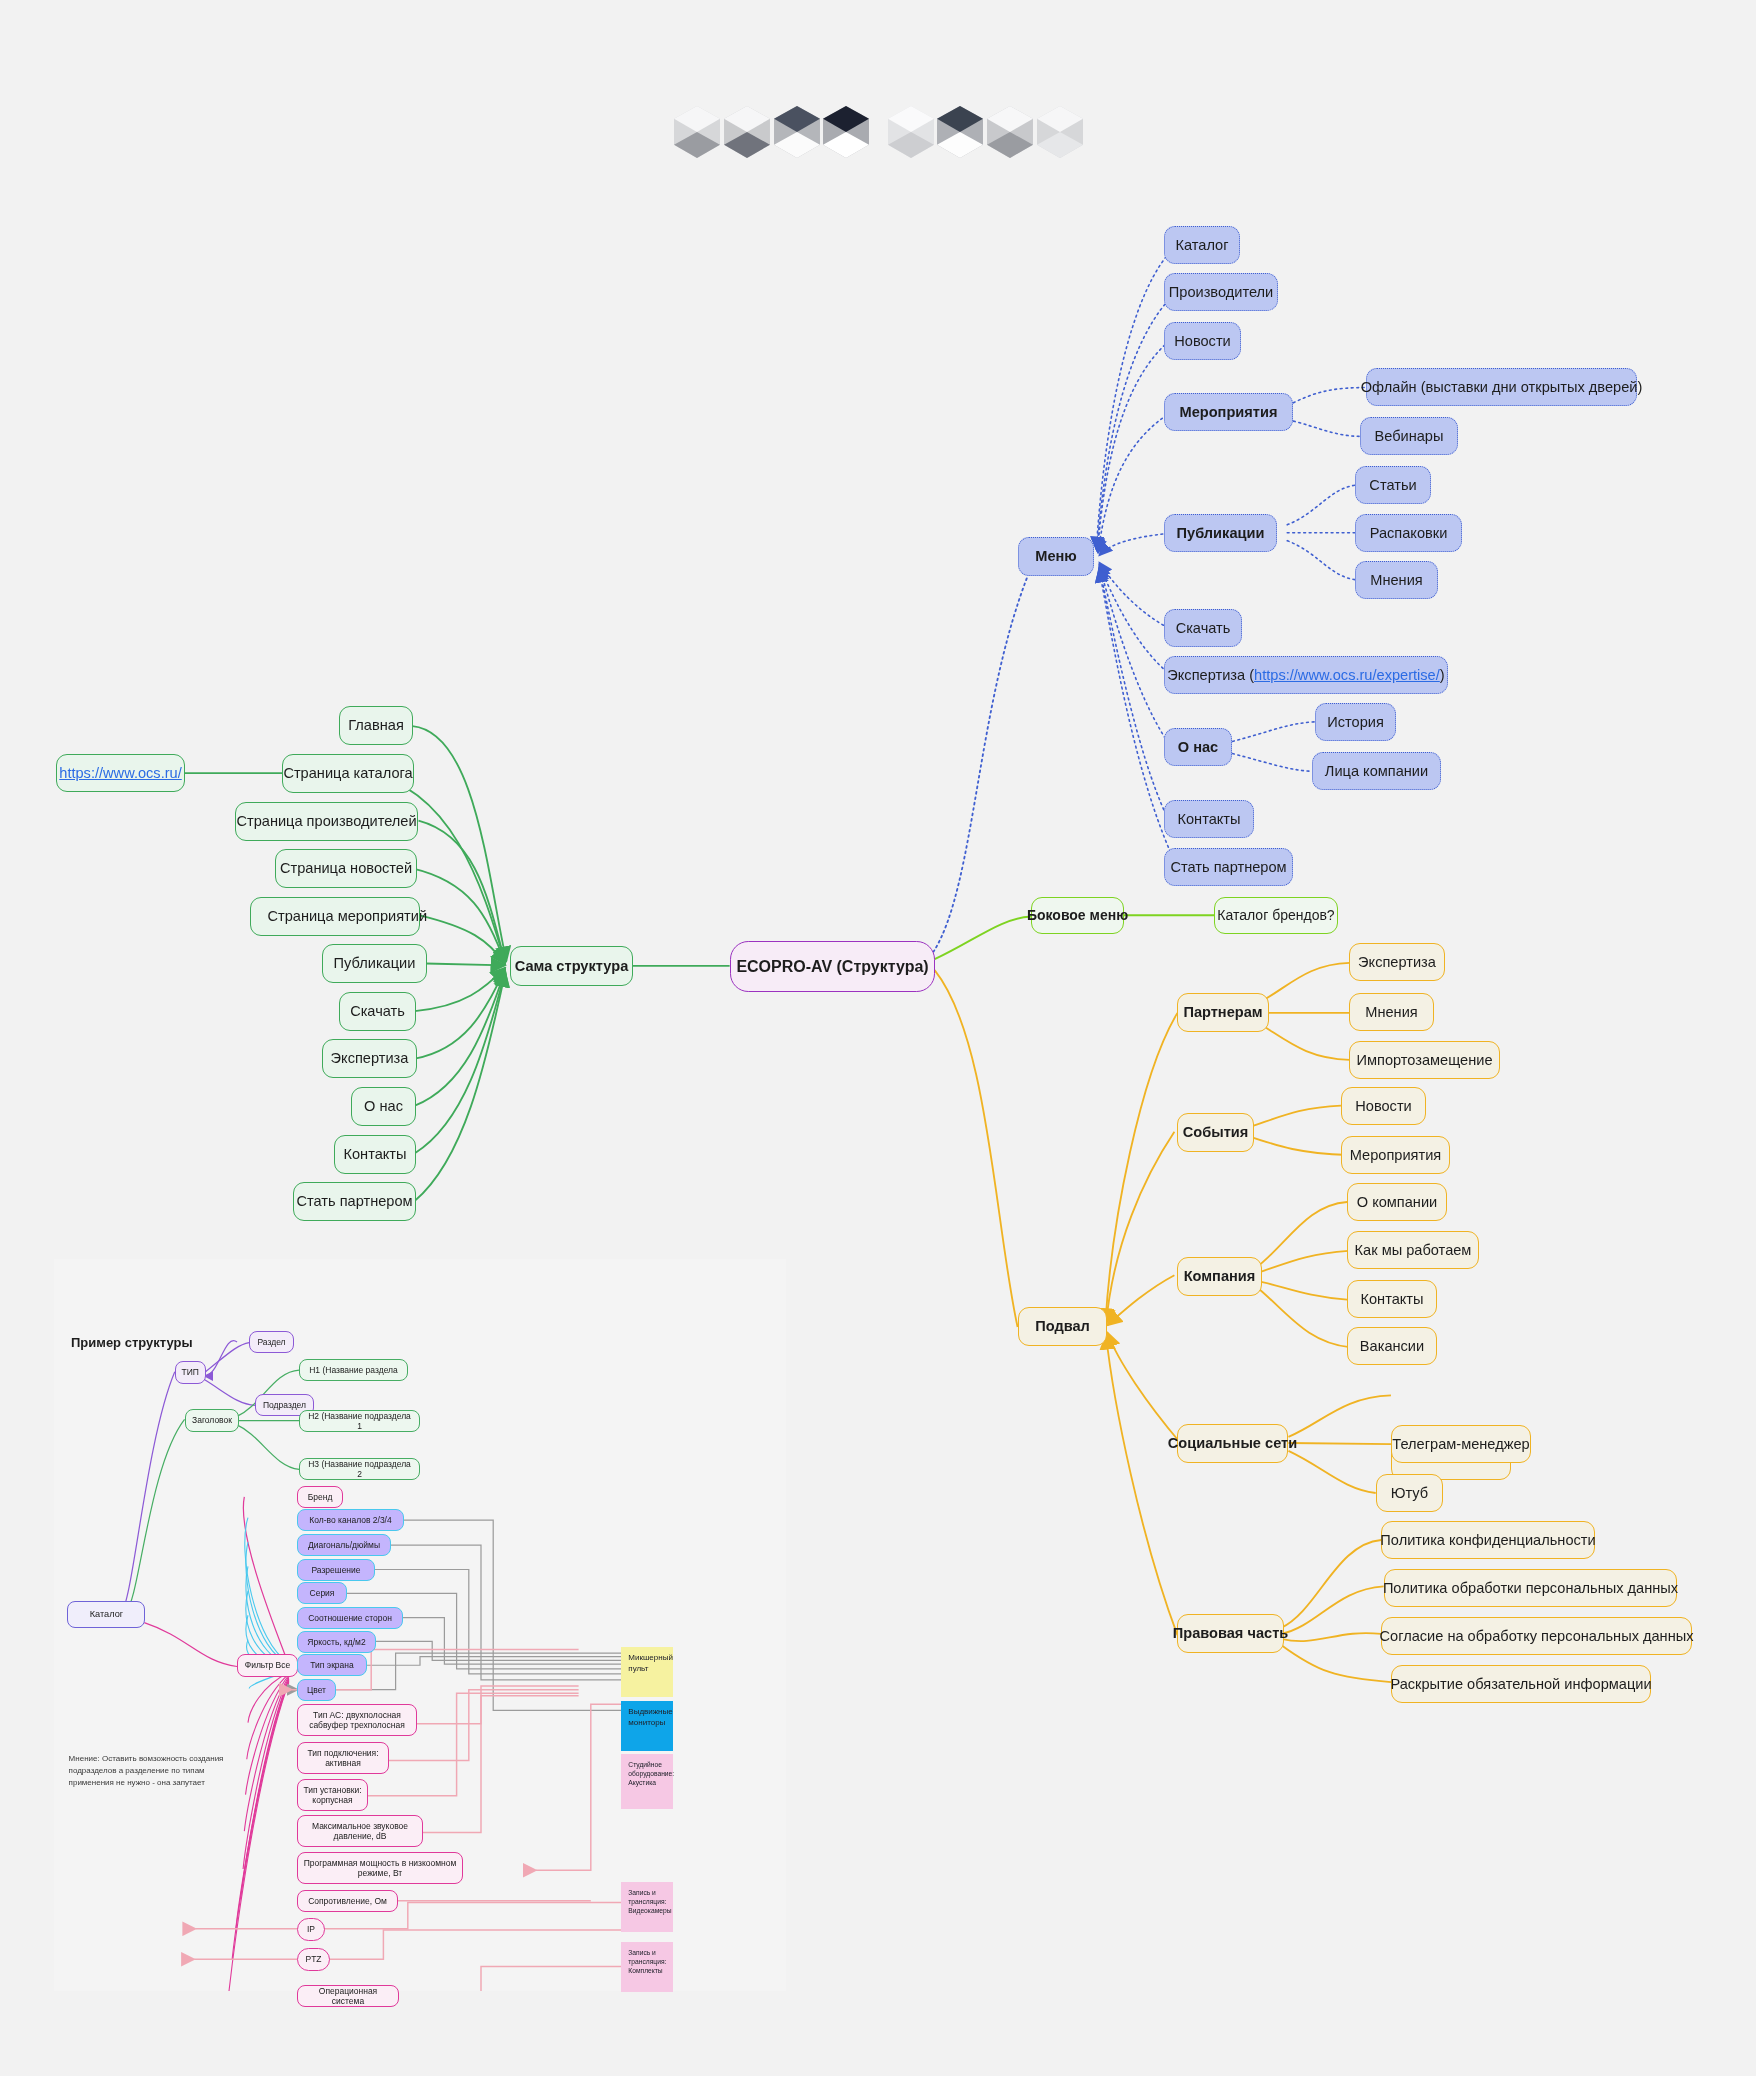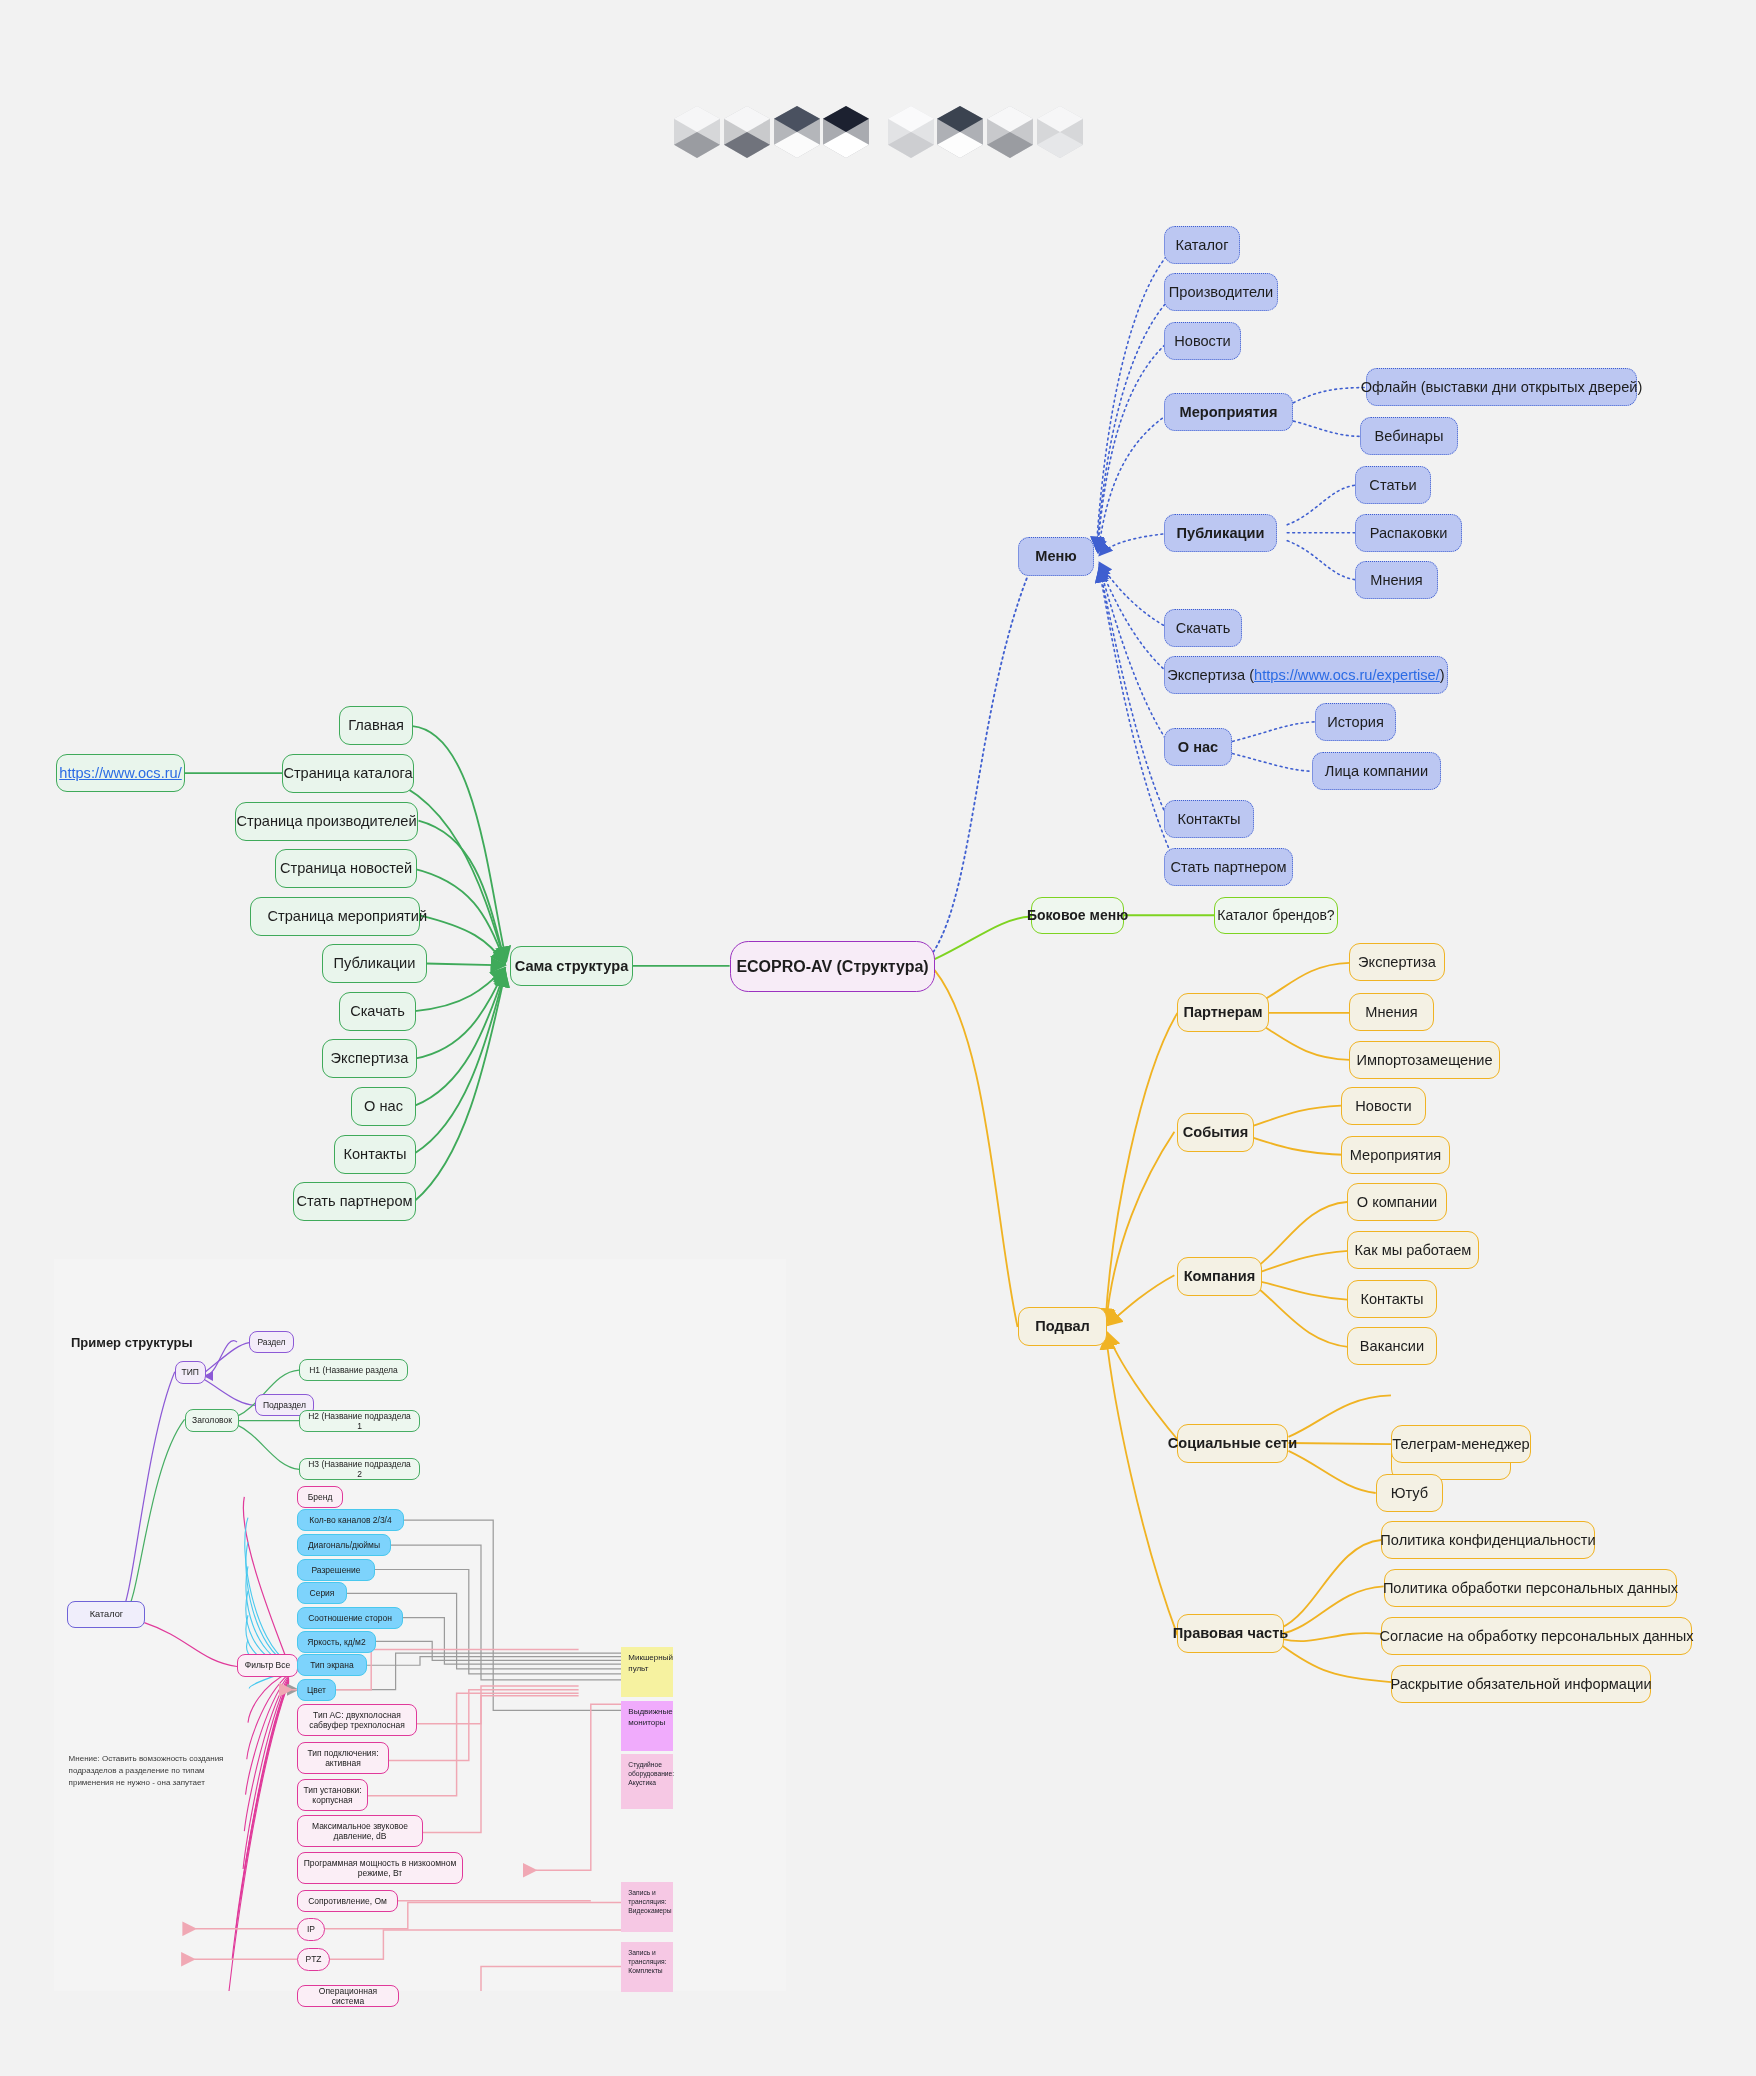--- a/index.html
+++ b/index.html
@@ -49,25 +49,25 @@
 
   
   #inset { position:absolute; left:54px; top:1259px; width:732px; height:732px; background:#f4f4f4; }
   .inode {
     position:absolute; display:flex; align-items:center; justify-content:center;
     text-align:center; border-radius:8px; color:#212121; line-height:1.22; padding:0 4.9px;
   }
   .i-purple { background:#f3ecf9; border:1.2px solid #8c59d6; font-size:8.5px; }
   .i-green  { background:#edf7ef; border:1.2px solid #46ad63; font-size:8.5px; }
   .i-pink   { background:#fbeef6; border:1.2px solid #e0399a; font-size:8.5px; }
-  .i-cyan   { background:#7dd3fc; border:1.2px solid #49c8ee; font-size:8.5px; }
+  .i-cyan   { background:#c4b5fd; border:1.2px solid #49c8ee; font-size:8.5px; }
   .i-blue   { background:#f0eefb; border:1.2px solid #6f63d8; font-size:9.2px; }
   .sticky { position:absolute; padding:6.1px 7.3px; font-size:8px; line-height:1.35; color:#20222b; }
   .s-yellow { background:#f6f2a0; }
-  .s-cyan   { background:#f0abfc; }
+  .s-cyan   { background:#0ea5e9; }
   .s-pink   { background:#f6c8e4; }
   .inset-title { position:absolute; font-size:13px; font-weight:700; color:#1d1d1d; white-space:nowrap; }
   .inset-note { position:absolute; font-size:8px; line-height:1.5; color:#3a3a3a; width:183px; }
 </style>
 </head>
 <body>
 
 <div id="canvas">
 
   <svg id="edges" viewBox="0 0 2880 3404">

